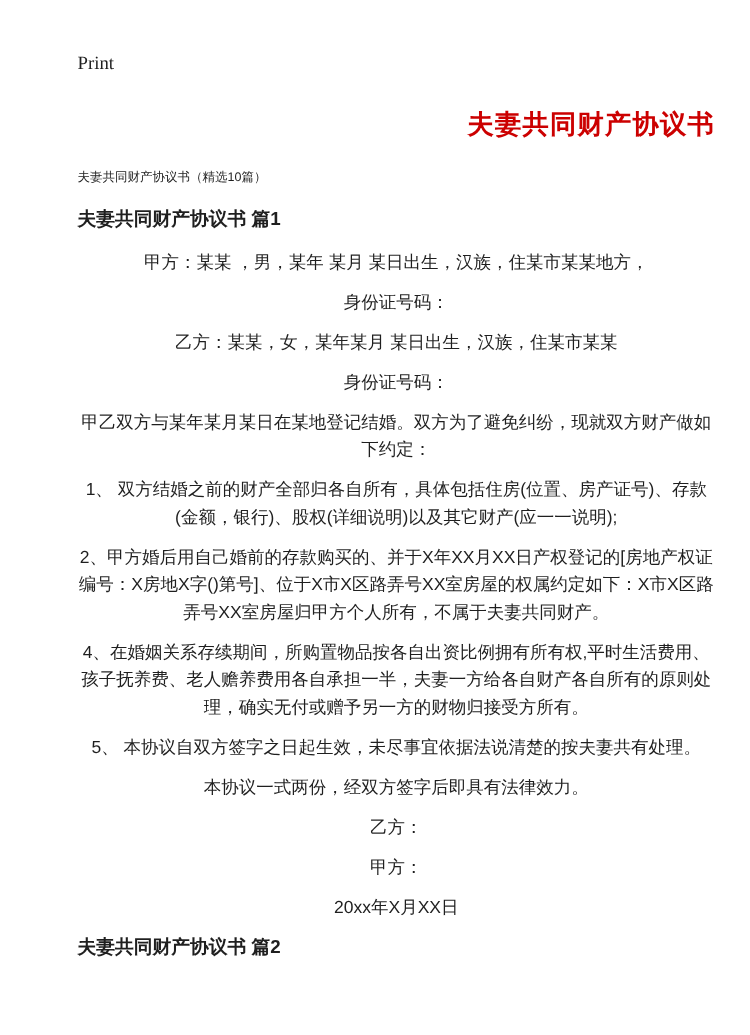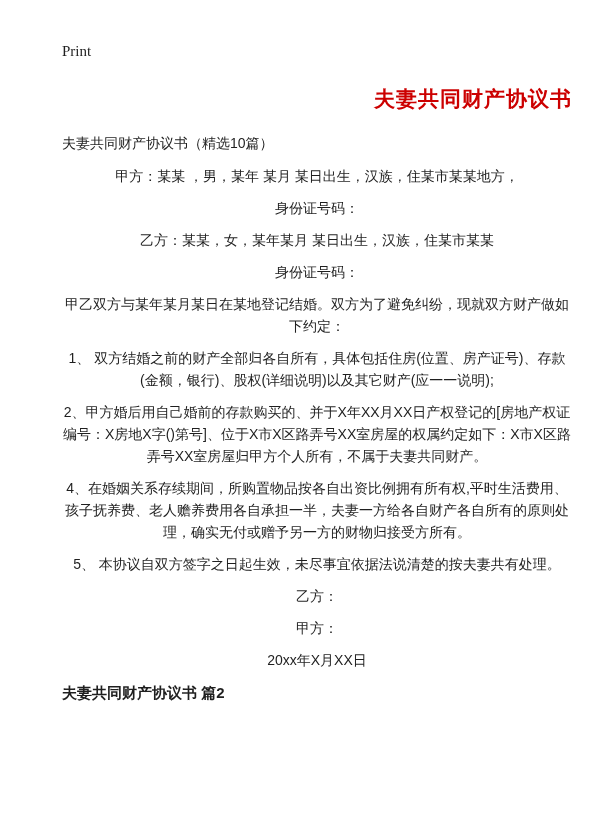--- a/index.html
+++ b/index.html
@@ -30,21 +30,21 @@
     cursor: pointer;
   }
   .doc-title {
     text-align: right;
     font-size: 21px;
     font-weight: bold;
     margin: 25px 0 19px 0;
     letter-spacing: 1px;
   }
   .subtitle {
-    font-size: 14px;
+    font-size: 10px;
     line-height: 22px;
     margin: 0 0 11px 0;
   }
   .section-heading {
     font-size: 15px;
     font-weight: bold;
     line-height: 22px;
     margin: 11px 0;
   }
   .doc-body p {
@@ -59,31 +59,33 @@
 <body>
 
 <div class="page">
 
   <a class="print-link">Print</a>
 
   <h1 class="doc-title" style="color: rgb(204, 0, 0);">夫妻共同财产协议书</h1>
 
   <p class="subtitle">夫妻共同财产协议书（精选10篇）</p>
 
+  <h2 class="section-heading">夫妻共同财产协议书 篇1</h2>
 
   <div class="doc-body">
       <p>甲方：某某 ，男，某年 某月 某日出生，汉族，住某市某某地方，</p>
       <p>身份证号码：</p>
       <p>乙方：某某，女，某年某月 某日出生，汉族，住某市某某</p>
       <p>身份证号码：</p>
       <p>甲乙双方与某年某月某日在某地登记结婚。双方为了避免纠纷，现就双方财产做如下约定：</p>
       <p>1、 双方结婚之前的财产全部归各自所有，具体包括住房(位置、房产证号)、存款(金额，银行)、股权(详细说明)以及其它财产(应一一说明);</p>
       <p>2、甲方婚后用自己婚前的存款购买的、并于X年XX月XX日产权登记的[房地产权证编号：X房地X字()第号]、位于X市X区路弄号XX室房屋的权属约定如下：X市X区路弄号XX室房屋归甲方个人所有，不属于夫妻共同财产。</p>
       <p>4、在婚姻关系存续期间，所购置物品按各自出资比例拥有所有权,平时生活费用、孩子抚养费、老人赡养费用各自承担一半，夫妻一方给各自财产各自所有的原则处理，确实无付或赠予另一方的财物归接受方所有。</p>
       <p>5、 本协议自双方签字之日起生效，未尽事宜依据法说清楚的按夫妻共有处理。</p>
+      <p>本协议一式两份，经双方签字后即具有法律效力。</p>
       <p>乙方：</p>
       <p>甲方：</p>
       <p>20xx年X月XX日</p>
     </div>
 
   <h2 class="section-heading">夫妻共同财产协议书 篇2</h2>
 
 </div>
 
 </body></html>

